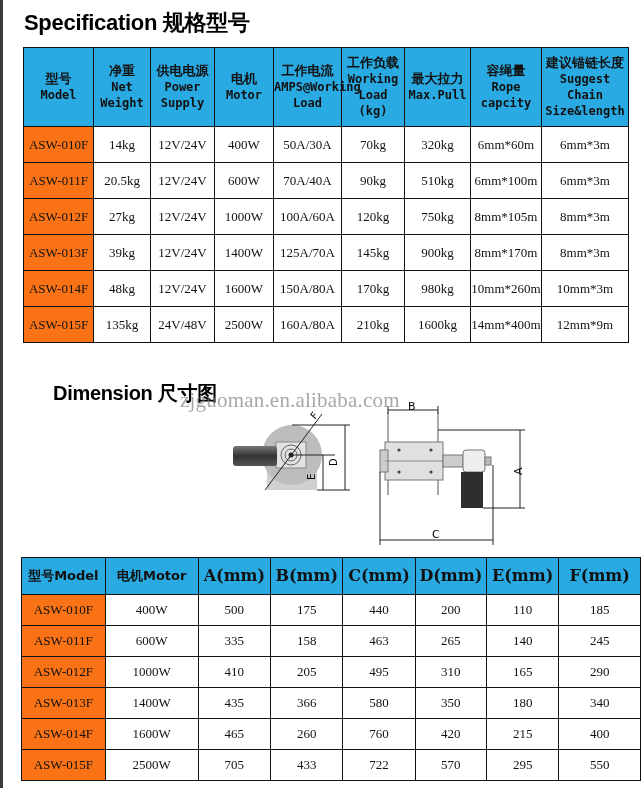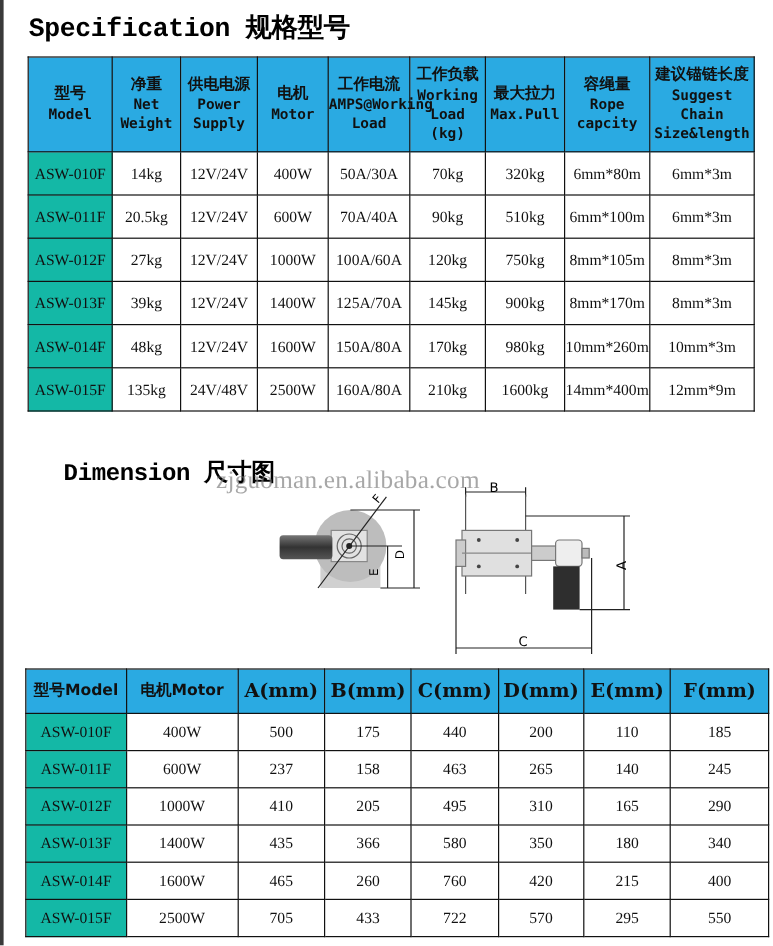--- a/index.html
+++ b/index.html
@@ -2,34 +2,34 @@
 <html><head>
 <meta charset="utf-8">
 <style>
   html, body { margin: 0; padding: 0; }
   body {
     width: 644px; height: 788px; background: #ffffff; position: relative; overflow: hidden;
     font-family: "DejaVu Serif", "Liberation Serif", serif;
   }
   .left-edge { position: absolute; left: 0; top: 0; width: 3px; height: 788px; background: #3a3a3a; }
   .section-title {
-    position: absolute; font-family: Liberation Mono, monospace;
+    position: absolute; font-family: Liberation Sans, sans-serif;
     font-weight: bold; color: #000; margin: 0;
   }
   #spec-title { left: 24px; top: 8px; font-size: 22px; letter-spacing: -0.3px; }
   #dim-title { left: 31px; top: 380px; font-size: 20px; letter-spacing: -0.3px; margin-left: 22px; }
   .watermark {
     position: absolute; left: 180px; top: 388px; font-family: Liberation Serif, serif;
     font-size: 21px; color: rgba(120,120,120,0.65); letter-spacing: 0.2px; white-space: nowrap;
   }
   table { border-collapse: collapse; position: absolute; table-layout: fixed; }
   td, th { border: 1.5px solid #111; text-align: center; vertical-align: middle; padding: 0; }
   th { background: #2aaae2; color: #111; font-weight: bold; font-size: 12.5px; line-height: 16px; }
   td { font-size: 12.5px; color: #111; background: #fff; }
-  td.model { background: #14b8a6; }
+  td.model { background: #f97316; }
   #spec-table { left: 23px; top: 47px; width: 605px; }
   #spec-table th { height: 78px; font-family: "DejaVu Sans Mono", "Liberation Mono", monospace; font-size: 12px; }
   #spec-table th .cn { font-family: "DejaVu Sans", sans-serif; font-size: 13px; display:block; }
   #spec-table td { height: 35px; font-family: "Liberation Serif", serif; font-size: 13px; }
   #dim-table { left: 21px; top: 557px; width: 620px; }
   #dim-table th { height: 36px; font-size: 16px; }
   #dim-table th.sans { font-family: "DejaVu Sans", sans-serif; font-size: 13px; }
   #dim-table td { height: 30px; font-family: "Liberation Serif", serif; font-size: 13px; }
   .diagram { position: absolute; }
 </style>
@@ -67,21 +67,21 @@
     </thead>
   <tbody id="spec-body">
       <tr>
         <td class="model">ASW-010F</td>
         <td>14kg</td>
         <td>12V/24V</td>
         <td>400W</td>
         <td>50A/30A</td>
         <td>70kg</td>
         <td>320kg</td>
-        <td>6mm*80m</td>
+        <td>6mm*60m</td>
         <td>6mm*3m</td>
       </tr>
       <tr>
         <td class="model">ASW-011F</td>
         <td>20.5kg</td>
         <td>12V/24V</td>
         <td>600W</td>
         <td>70A/40A</td>
         <td>90kg</td>
         <td>510kg</td>
@@ -222,21 +222,21 @@
         <td>500</td>
         <td>175</td>
         <td>440</td>
         <td>200</td>
         <td>110</td>
         <td>185</td>
       </tr>
       <tr>
         <td class="model">ASW-011F</td>
         <td>600W</td>
-        <td>237</td>
+        <td>335</td>
         <td>158</td>
         <td>463</td>
         <td>265</td>
         <td>140</td>
         <td>245</td>
       </tr>
       <tr>
         <td class="model">ASW-012F</td>
         <td>1000W</td>
         <td>410</td>

